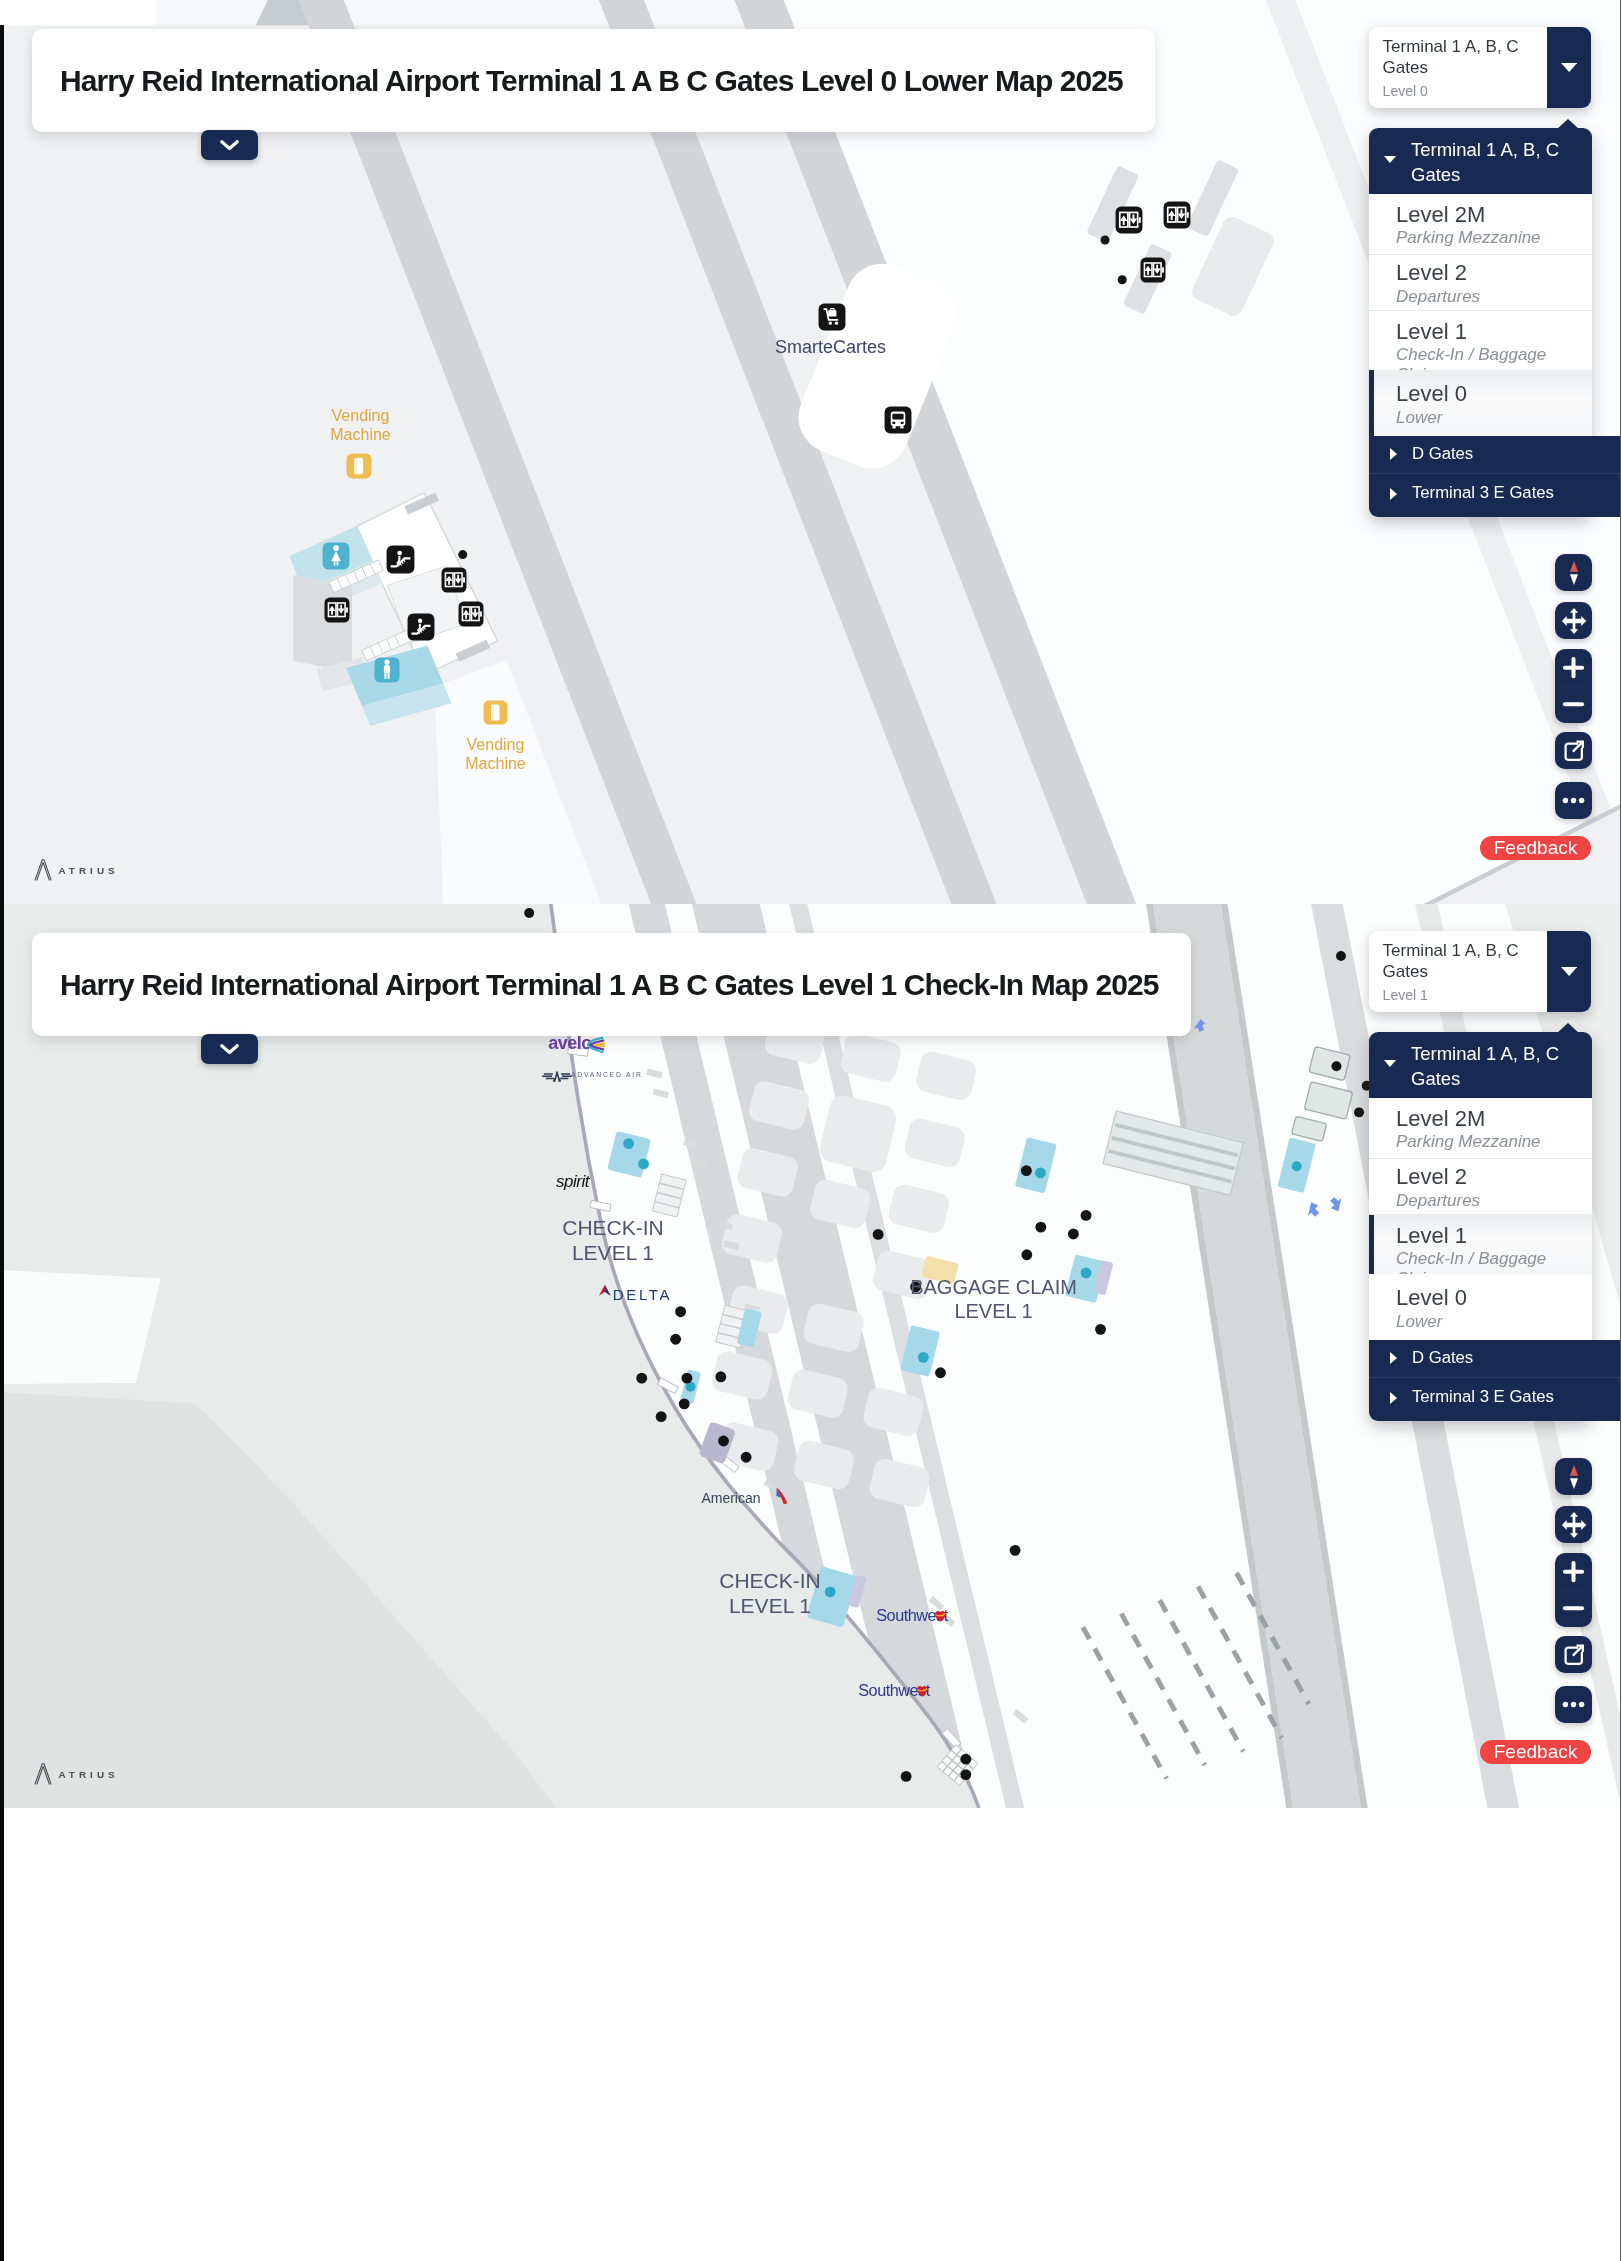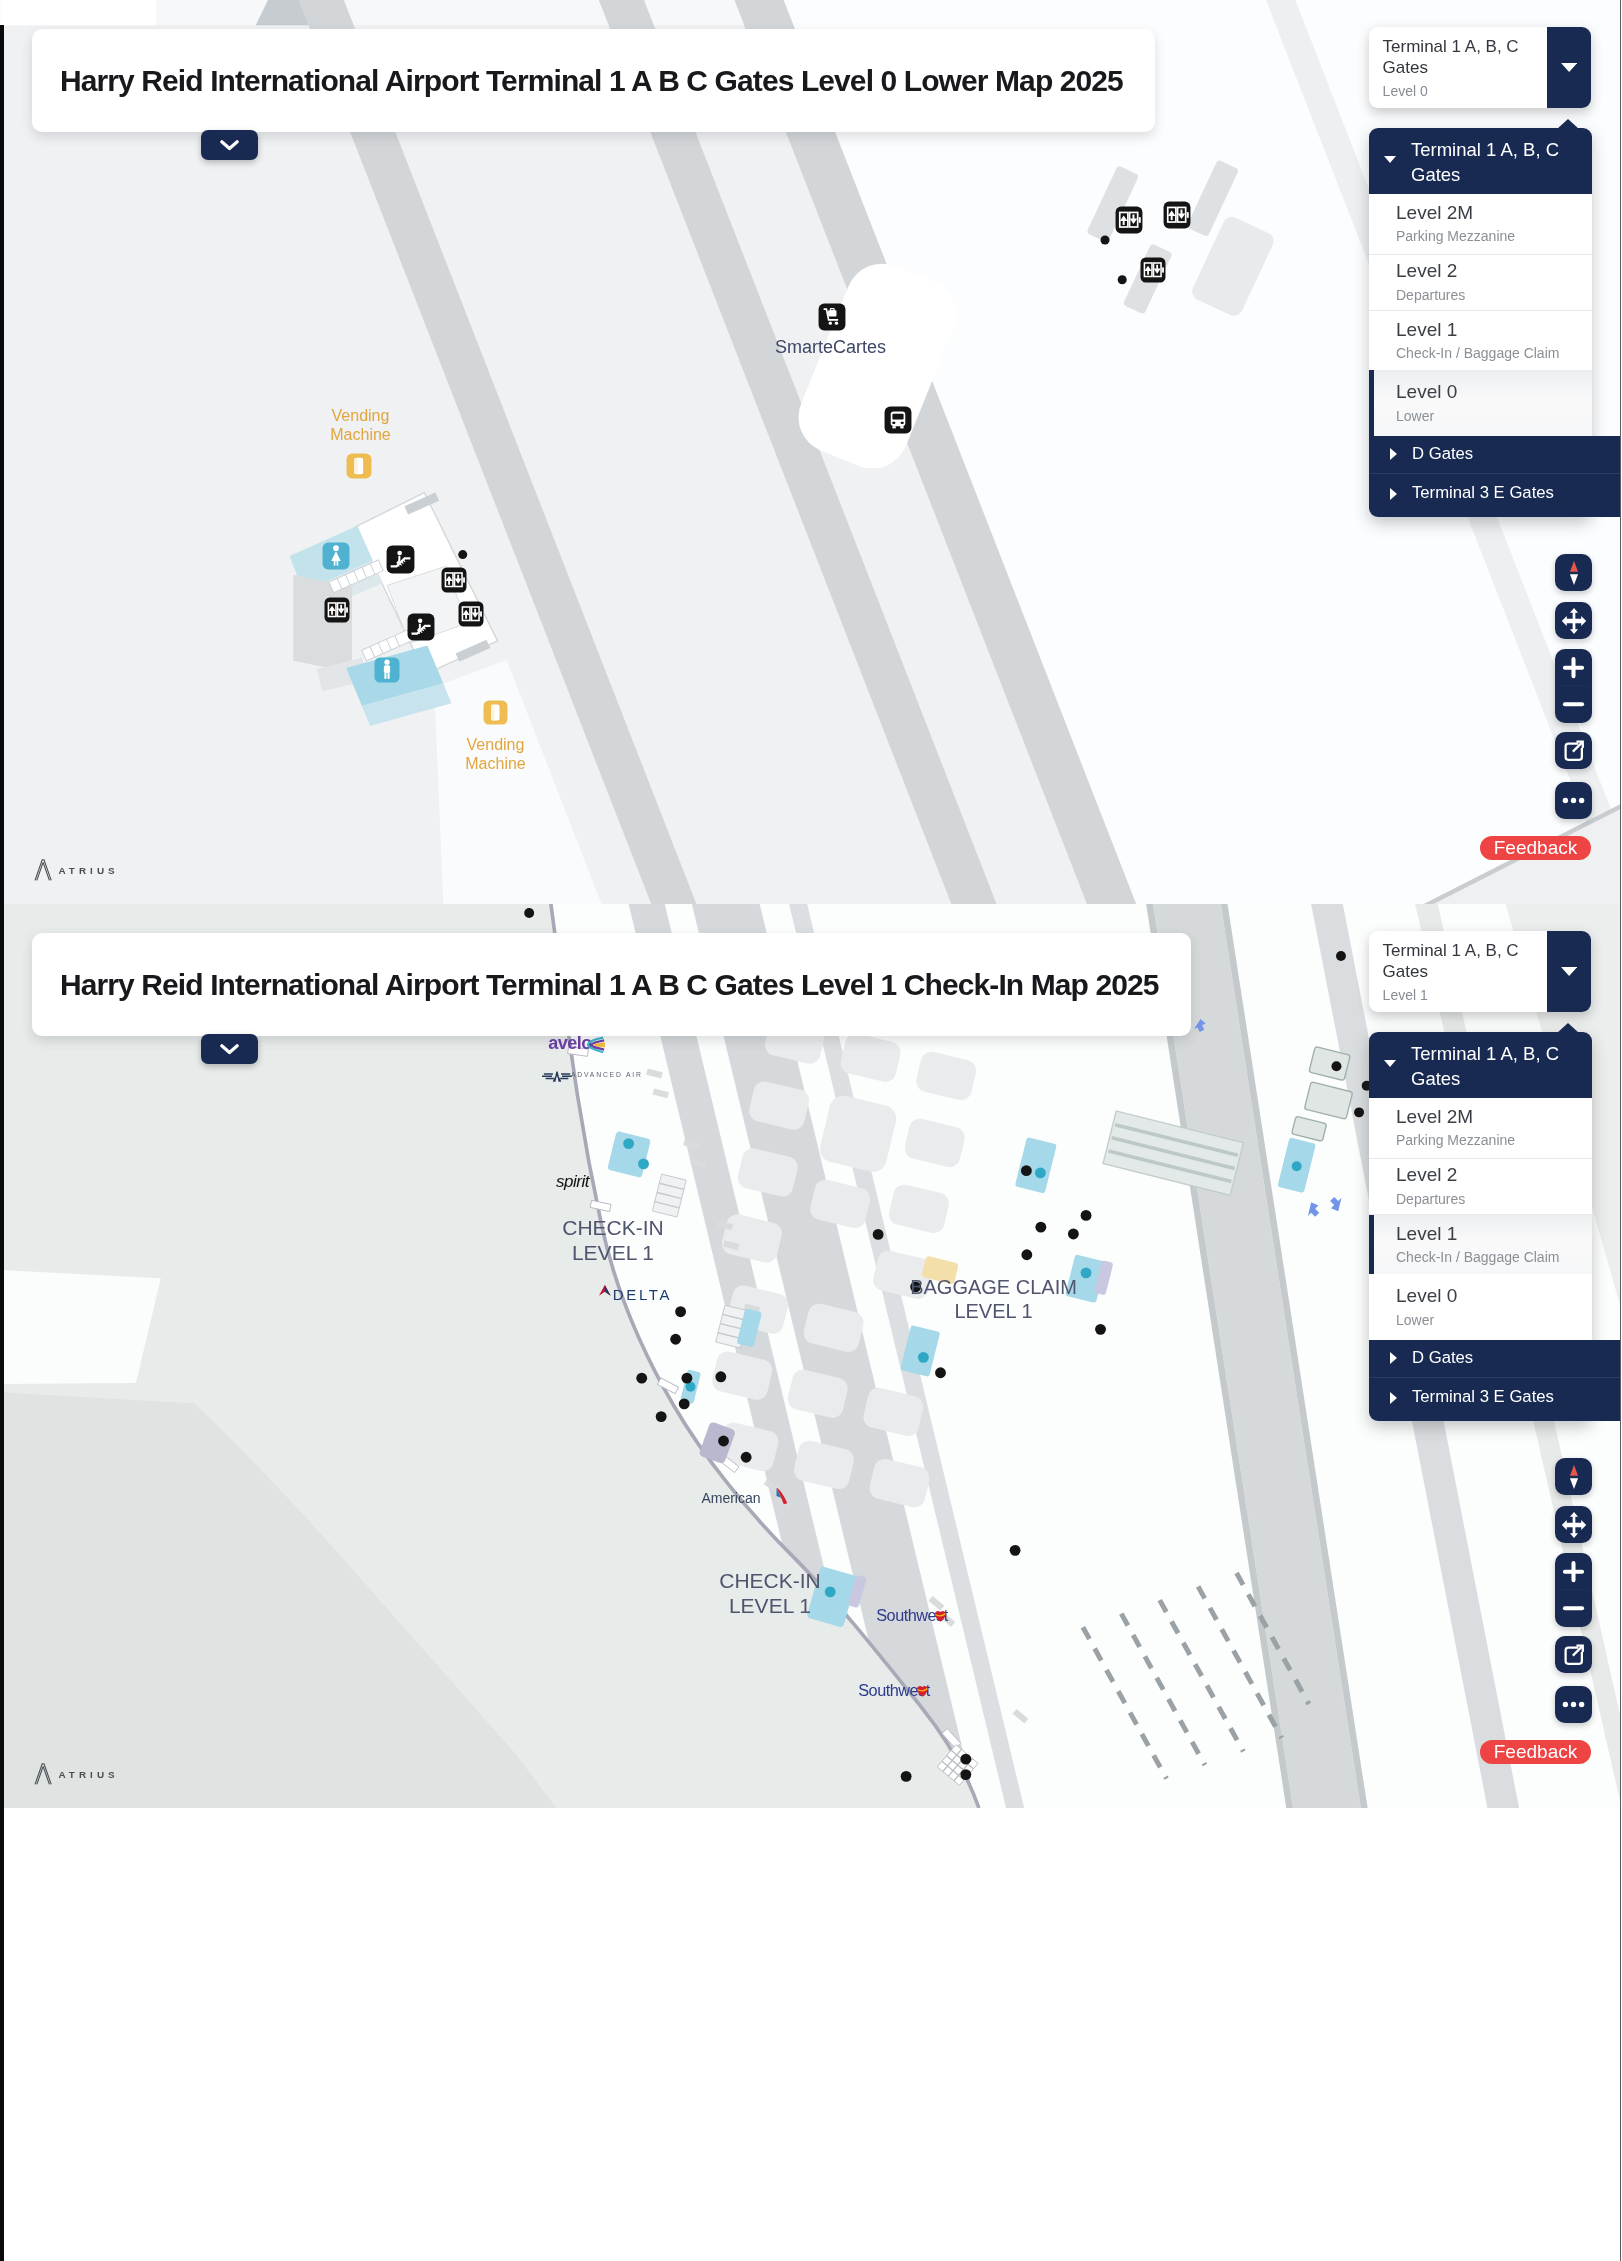--- a/index.html
+++ b/index.html
@@ -21,22 +21,22 @@
 .selector .sbtn{position:absolute;right:0;top:0;width:44px;height:81px;background:#182a52;border-radius:0 9px 9px 0;
   display:flex;align-items:center;justify-content:center;}
 
 .panel{position:absolute;left:1369px;top:128px;width:223px;height:388px;border-radius:9px;
   box-shadow:0 6.3px 15.4px rgba(60,64,67,.3);background:#fff;}
 .panel .arrow{position:absolute;right:12.7px;top:-9px;width:0;height:0;border-left:11.8px solid transparent;border-right:11.8px solid transparent;border-bottom:10px solid #182a52;}
 .phead{position:absolute;left:0;top:0;width:223px;height:66px;background:#182a52;border-radius:9px 9px 0 0;color:#fff;}
 .phead .ptx{position:absolute;left:42px;top:8.6px;font-size:18.5px;line-height:25px;}
 .phead .ptri{position:absolute;left:15px;top:28px;width:0;height:0;border-left:6.8px solid transparent;border-right:6.8px solid transparent;border-top:7.7px solid #fff;}
 .prow{position:absolute;left:0;width:223px;height:61px;background:#fff;}
-.prow .t1{position:absolute;left:27px;top:8.1px;font-size:19px;color:#3a3e45;}
-.prow .t2{position:absolute;left:27px;top:34px;font-size:14px;color:#8a9096;}
+.prow .t1{position:absolute;left:27px;top:8.1px;font-size:22px;color:#3a3e45;}
+.prow .t2{position:absolute;left:27px;top:34px;font-size:17px;color:#8a9096;font-style:italic;}
 .prow.sel{background:linear-gradient(180deg,#eceeef 0%,#fafafb 45%,#f6f7f8 100%);}
 .prow.sel:before{content:"";position:absolute;left:0;top:0;width:5px;height:100%;background:#182a52;}
 .psep{position:absolute;left:0;width:223px;height:0.9px;background:#e6e8ea;}
 .pnavy{position:absolute;left:0;width:263px;background:#182a52;color:#fff;}
 .pnavy .t1{position:absolute;left:43px;font-size:16.7px;color:#fff;}
 .pnavy .ptri{position:absolute;left:21px;width:0;height:0;border-top:6.3px solid transparent;border-bottom:6.3px solid transparent;border-left:7.2px solid #fff;}
 
 .ctl{position:absolute;left:1555px;width:37px;height:37px;background:#182a52;border-radius:10px;
   box-shadow:0 2.7px 6.3px rgba(0,0,0,.22);display:flex;align-items:center;justify-content:center;}
 .zoomblock{position:absolute;left:1555px;width:37px;height:74px;background:#182a52;border-radius:10px;

